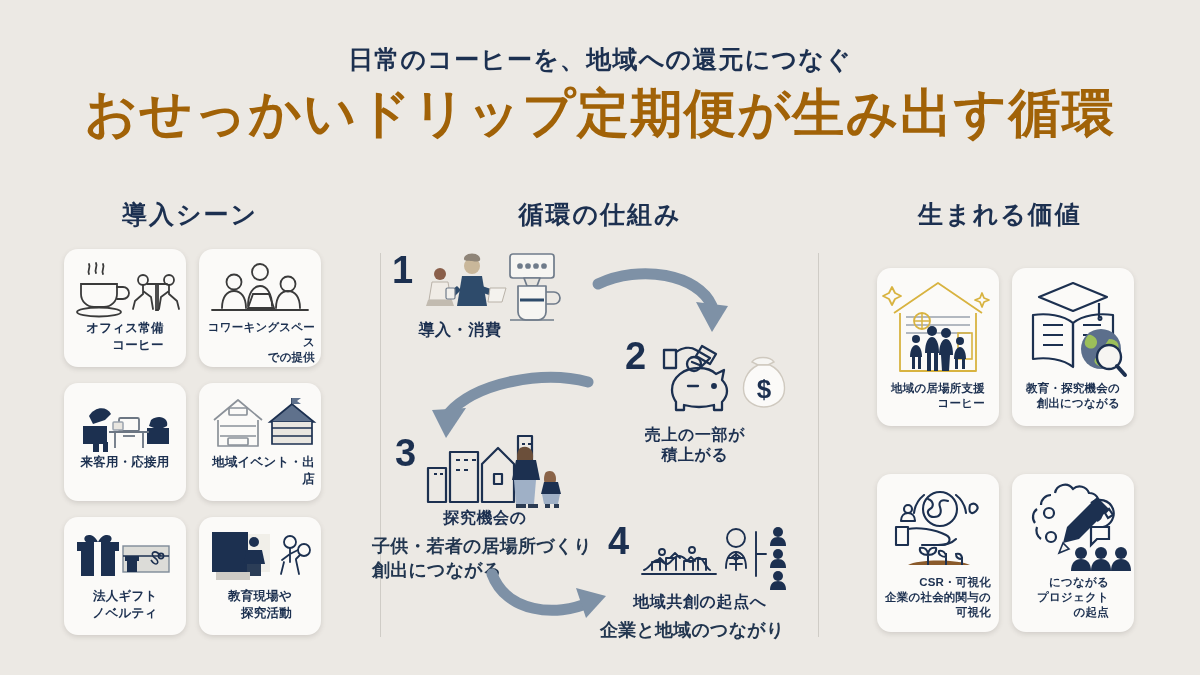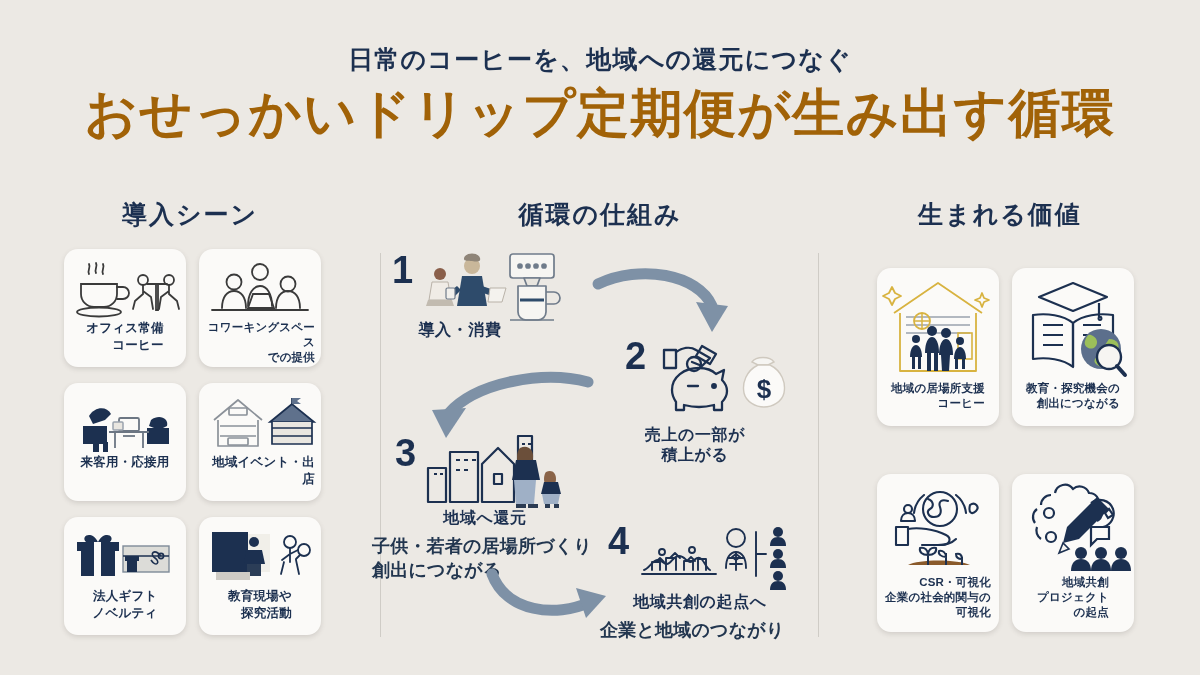--- a/index.html
+++ b/index.html
@@ -361,21 +361,21 @@
 
         <g>
           <path d="M122 42c6-3 10 1 10 7 0 5-3 9-6 9s-6-4-6-9c0-3 1-6 2-7z" fill="#8a6347"></path>
           <path d="M120 52h14l3 12h-20z" fill="#1c3050"></path>
           <path d="M118 64h18l-2 10h-14z" fill="#9fb0c6"></path>
           <path d="M121 74h5v4h-5zM130 74h5v4h-5z" fill="#2b3b52"></path>
         </g>
       </svg>
     </div>
     <div class="step-title" style="left:400px; top:508px; width:170px;">
-      <div>地域へ還元</div>
+      <div>探究機会の</div>
     </div>
     <div class="step-sub" style="left:372px; top:534px; width:226px;">
       <div>子供・若者の居場所づくり</div>
       <div>創出につながる</div>
     </div>
   </div>
 
   <div class="arrow" style="left:486px; top:566px;">
     <svg width="160" height="70" viewBox="0 0 160 70">
       <path d="M6 8C20 46 70 52 104 36" stroke="#7e91a6" stroke-width="11" fill="none" stroke-linecap="round"></path>
@@ -538,19 +538,19 @@
           <circle cx="60" cy="70" r="6"></circle>
             <path d="M50 88c0-8 4-12 10-12s10 4 10 12z"></path>
           <circle cx="80" cy="70" r="6"></circle>
             <path d="M70 88c0-8 4-12 10-12s10 4 10 12z"></path>
           <circle cx="100" cy="70" r="6"></circle>
             <path d="M90 88c0-8 4-12 10-12s10 4 10 12z"></path>
         </g>
       </svg>
     </div>
     <div class="card-label small">
-      <div>地域共創</div>
+      <div>につながる</div>
       <div>プロジェクト</div>
       <div>の起点</div>
     </div>
   </div>
 
 </div>
 
 </body></html>

